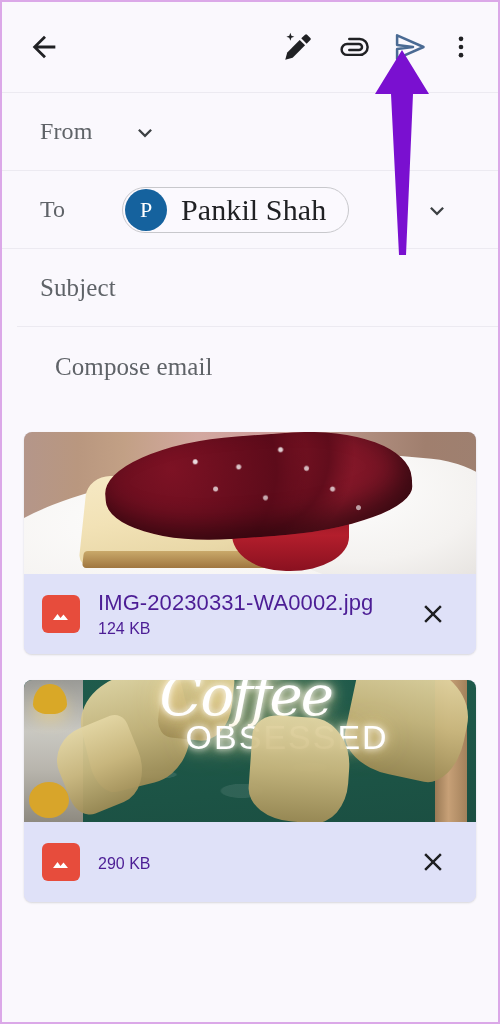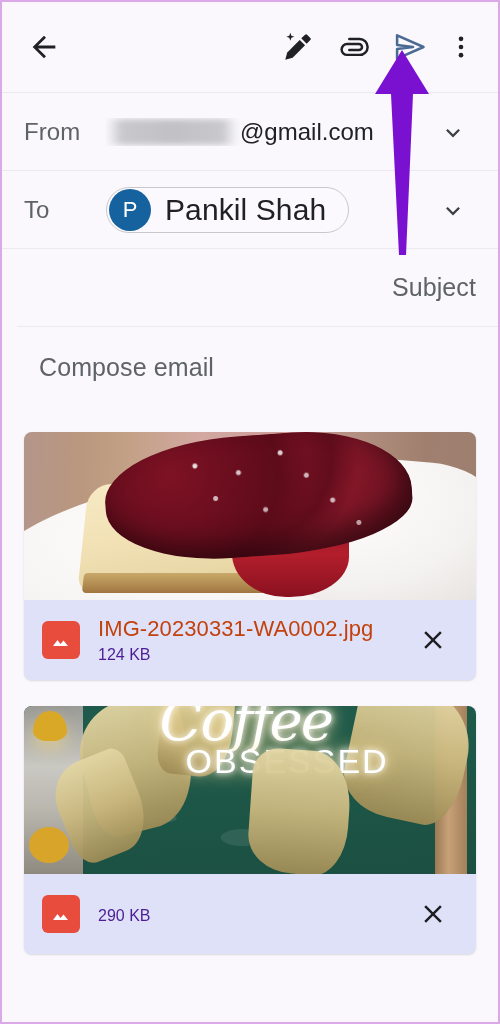--- a/index.html
+++ b/index.html
@@ -31,27 +31,28 @@
     display: flex; align-items: center; justify-content: center;
     background: transparent; border: none; cursor: pointer;
   }
   .tb-btn svg { display: block; }
 
   
   .row {
     position: relative;
     display: flex;
     align-items: center;
-    padding: 0 22px;
+    padding: 0 38px;
     border-top: 1px solid #eceaf1;
     background: #faf8fd;
+    font-family: Liberation Serif, serif;
   }
   .row-from { height: 78px; }
   .row-to   { height: 78px; }
-  .row-subject { height: 78px; justify-content: flex-end; }
+  .row-subject { height: 78px; }
   .row-body { height: 80px; align-items: flex-start; padding-top: 26px; margin-left: 15px; }
 
   .field-label {
     font-size: 24px;
     color: #5f6368;
     width: 82px;
     flex: none;
     letter-spacing: .1px;
   }
   .field-value {
@@ -107,39 +108,39 @@
 
   
   .attachments { padding: 26px 22px 0; }
   .att-card {
     border-radius: 8px;
     overflow: hidden;
     margin-bottom: 26px;
     box-shadow: 0 1px 2px rgba(60,64,67,.18);
     background: #dfe1f7;
   }
-  .att-thumb { position: relative; height: 168px; overflow: hidden; }
+  .att-thumb { position: relative; height: 142px; overflow: hidden; }
   .att-meta {
     display: flex;
     align-items: center;
     height: 80px;
     padding: 0 16px 0 18px;
     background: #dfe1f8;
     gap: 18px;
   }
   .att-icon {
     width: 38px; height: 38px;
     border-radius: 6px;
     background: #e74c3c;
     flex: none;
     display: flex; align-items: center; justify-content: center;
   }
   .att-text { flex: 1; min-width: 0; }
   .att-name {
-    font-size: 22px; color: #c2410c;
+    font-size: 22px; color: #4c1d95;
     white-space: nowrap; overflow: hidden; text-overflow: ellipsis;
     letter-spacing: .1px;
   }
   .att-size { font-size: 16px; color: #4c1d95; margin-top: 4px; }
   .att-close {
     width: 54px; height: 54px; flex: none;
     display: flex; align-items: center; justify-content: center;
     cursor: pointer;
   }
 
@@ -340,24 +341,20 @@
       <svg width="28" height="28" viewBox="0 0 24 24">
         <circle cx="12" cy="5" r="2" fill="#202124"></circle>
         <circle cx="12" cy="12" r="2" fill="#202124"></circle>
         <circle cx="12" cy="19" r="2" fill="#202124"></circle>
       </svg>
     </button>
   </div>
 
   <div class="row row-from">
     <div class="field-label">From</div>
-    <div class="field-value">
-      <span class="redacted"></span>
-      <span>@gmail.com</span>
-    </div>
     <div class="chevron">
       <svg width="26" height="26" viewBox="0 0 24 24">
         <path d="M7.1 9.2 12 14.1l4.9-4.9 1.5 1.5L12 17.1 5.6 10.7z" fill="#3c4043"></path>
       </svg>
     </div>
   </div>
 
   <div class="row row-to">
     <div class="field-label">To</div>
     <div class="field-value">

